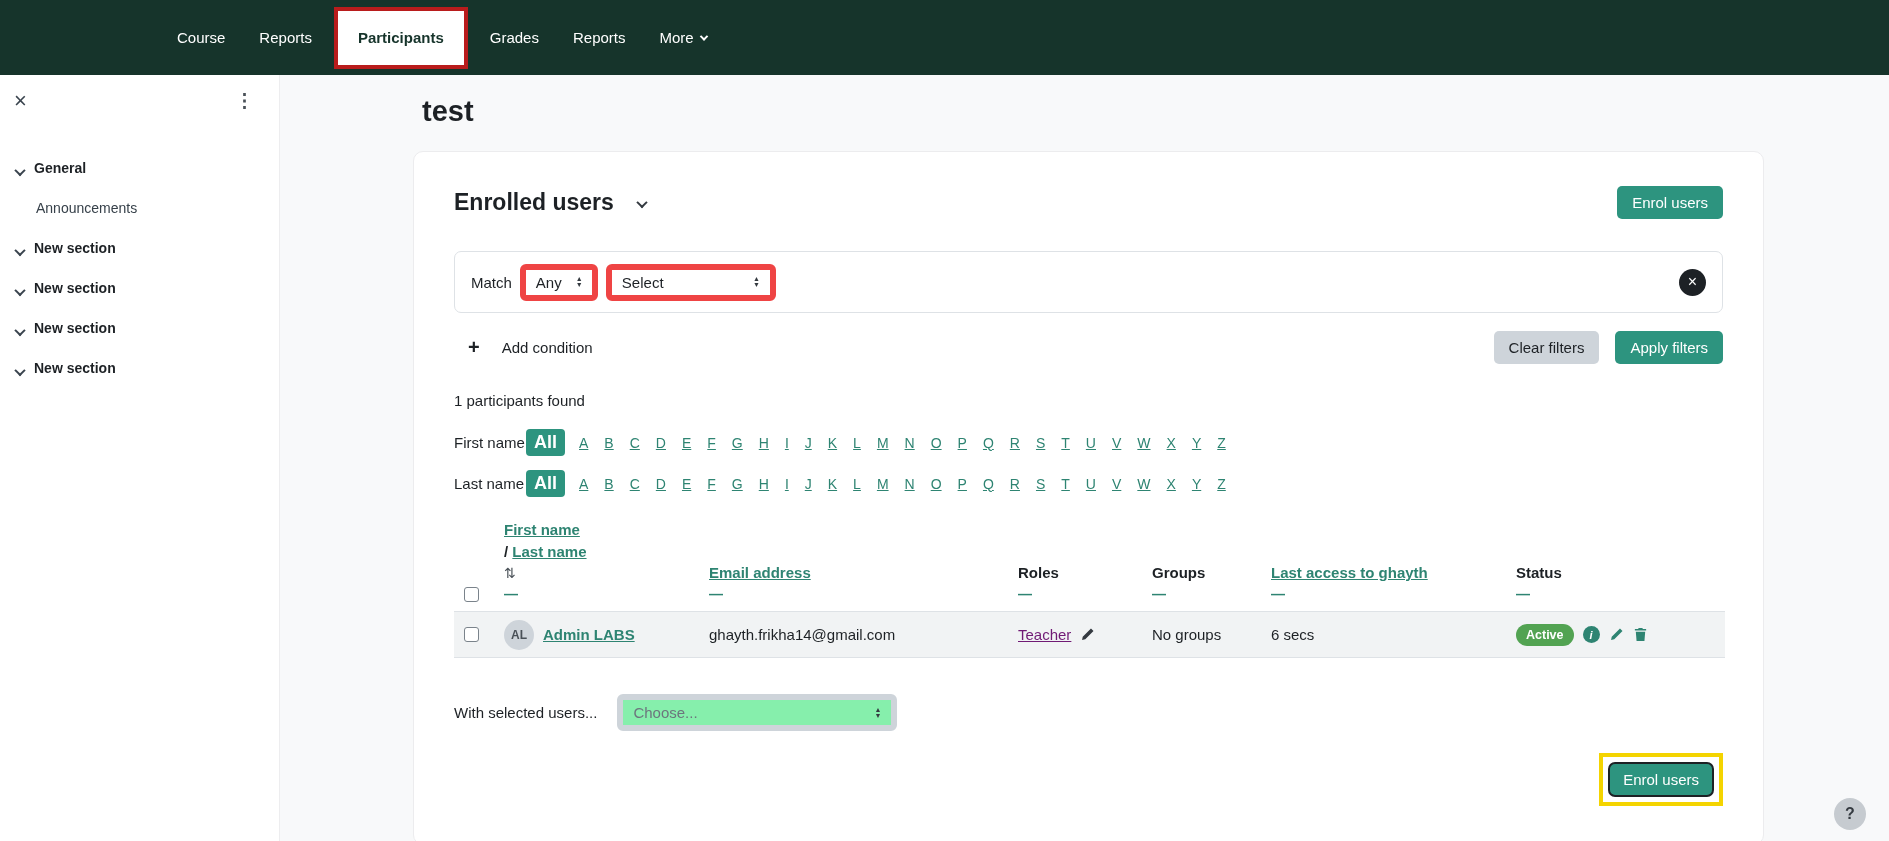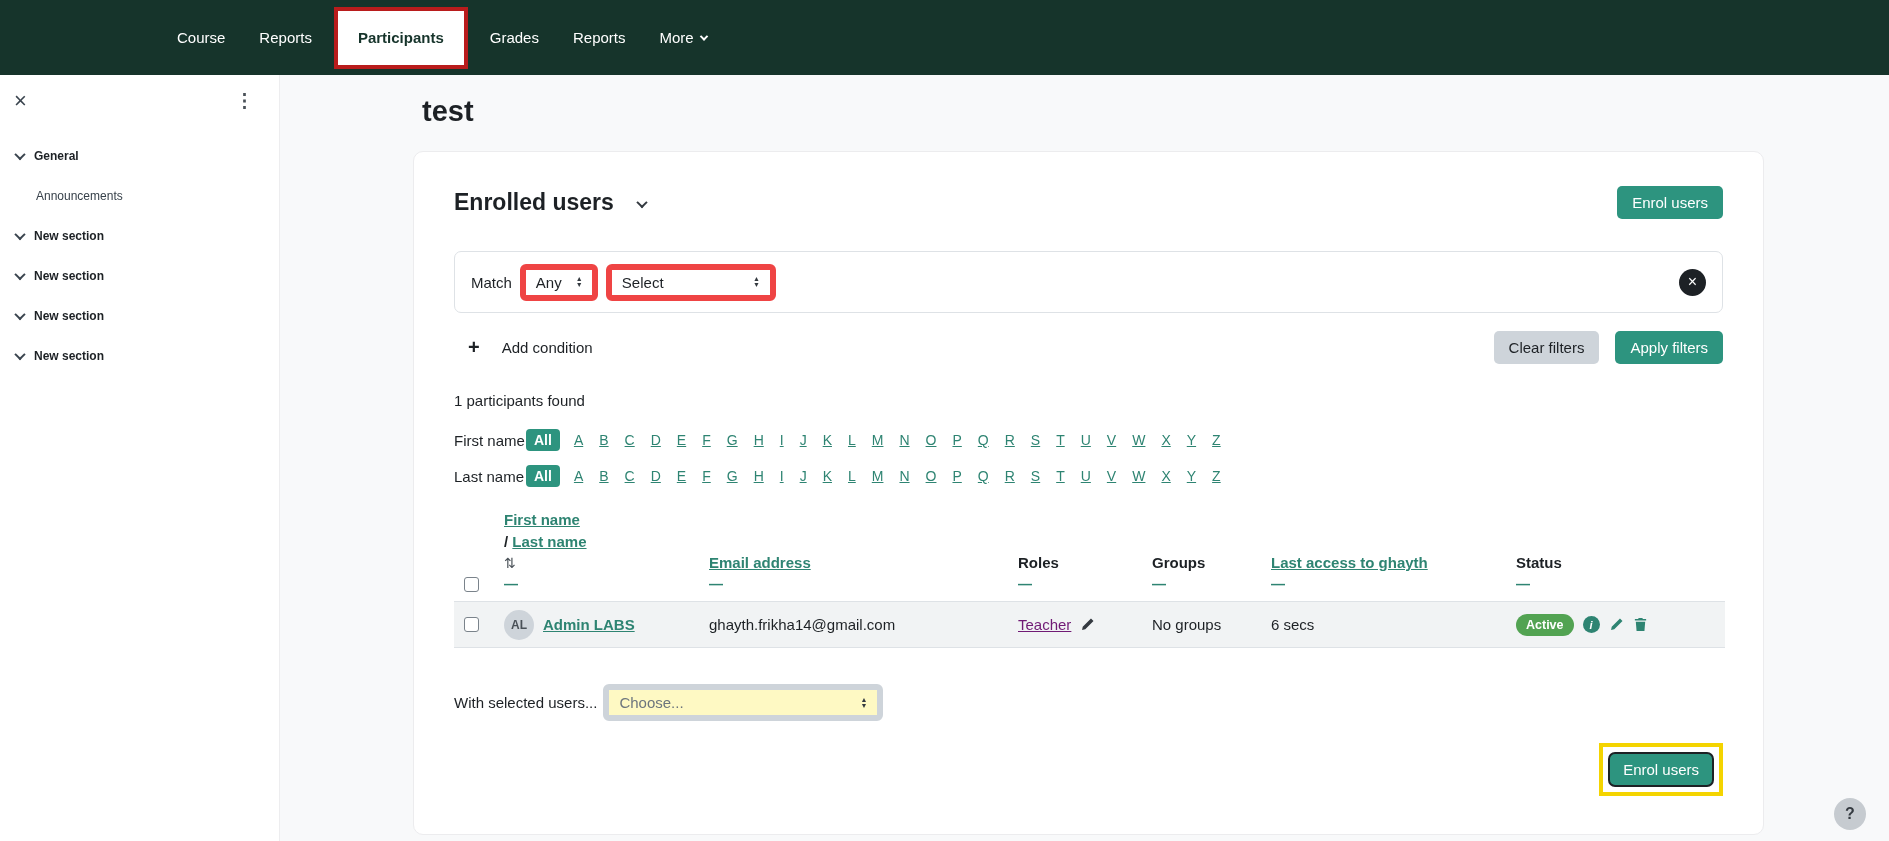--- a/index.html
+++ b/index.html
@@ -42,22 +42,22 @@
     background:#ffffff; border-right:1px solid #ededef;
   }
   .sidebar-top {
     display:flex; justify-content:space-between; align-items:center;
     padding:14px 24px 0 14px;
   }
   .icon-close { font-size:22px; color:#3a444e; line-height:20px; cursor:pointer; }
   .icon-kebab { font-size:19px; font-weight:700; color:#495057; cursor:pointer; letter-spacing:1px; }
   .side-items { margin-top:24px; }
   .side-item {
-    height:40px; display:flex; align-items:center; gap:10px;
-    padding-left:16px; font-size:12px; font-weight:700; color:#1d2125;
+    height:40px; display:flex; align-items:flex-end; gap:10px;
+    padding-left:16px; font-size:14px; font-weight:700; color:#1d2125;
     cursor:pointer;
   }
   .side-item .chev { color:#3a444e; }
   .side-item.child { padding-left:36px; font-weight:400; color:#37414a; }
 
   
   .main {
     position:absolute; top:75px; left:280px; right:0; bottom:0;
     padding:19px 0 0 133px;
   }
@@ -105,21 +105,21 @@
   .plus-ic { font-size:20px; font-weight:700; color:#1d2125; }
   .spacer { flex:1; }
 
   .count-text { margin-top:28px; font-size:15px; }
 
   
   .alpha-row { margin-top:20px; display:flex; align-items:center; }
   .alpha-row + .alpha-row { margin-top:14px; }
   .alpha-label { width:72px; font-size:15px; flex:none; }
   .alpha-all {
-    background:#2d947f; color:#fff; font-size:14px; font-weight:700;
+    background:#2d947f; color:#fff; font-size:18px; font-weight:700;
     padding:3px 8px; border-radius:4px; margin-right:14px; cursor:pointer;
   }
   .letters { display:flex; gap:16px; }
   .letter { color:#2e8472; font-size:14px; text-decoration:underline; }
 
   
   .ptable { margin-top:24px; width:1271px; }
   .trow {
     display:grid;
     grid-template-columns:50px 205px 309px 134px 119px 245px 209px;
@@ -148,22 +148,22 @@
     padding:4px 10px; border-radius:12px;
   }
   .info-ic {
     width:17px; height:17px; border-radius:50%; background:#2e8472; color:#fff;
     font-size:11px; font-weight:700; font-style:italic;
     display:inline-flex; align-items:center; justify-content:center; cursor:pointer;
   }
   .ic { cursor:pointer; display:inline-block; }
 
   
-  .bulk-row { margin-top:36px; display:flex; align-items:center; gap:6px; }
-  .select-disabled { background:#fef9c3; border-color:#ced4da; width:280px; color:#6c757d; }
+  .bulk-row { margin-top:36px; display:flex; align-items:center; gap:20px; }
+  .select-disabled { background:#86efac; border-color:#ced4da; width:280px; color:#6c757d; }
   .muted { color:#6c757d; }
 
   .bottom-row { margin-top:22px; display:flex; justify-content:flex-end; }
   .btn-annotation {
     border:4px solid #f4d400; background:#fff; padding:5px; display:inline-block;
   }
   .btn-ring { border:2px solid #1d2125; border-radius:7px; padding:7px 13px; }
 
   .help-fab {
     position:absolute; right:23px; bottom:11px; width:32px; height:32px;

